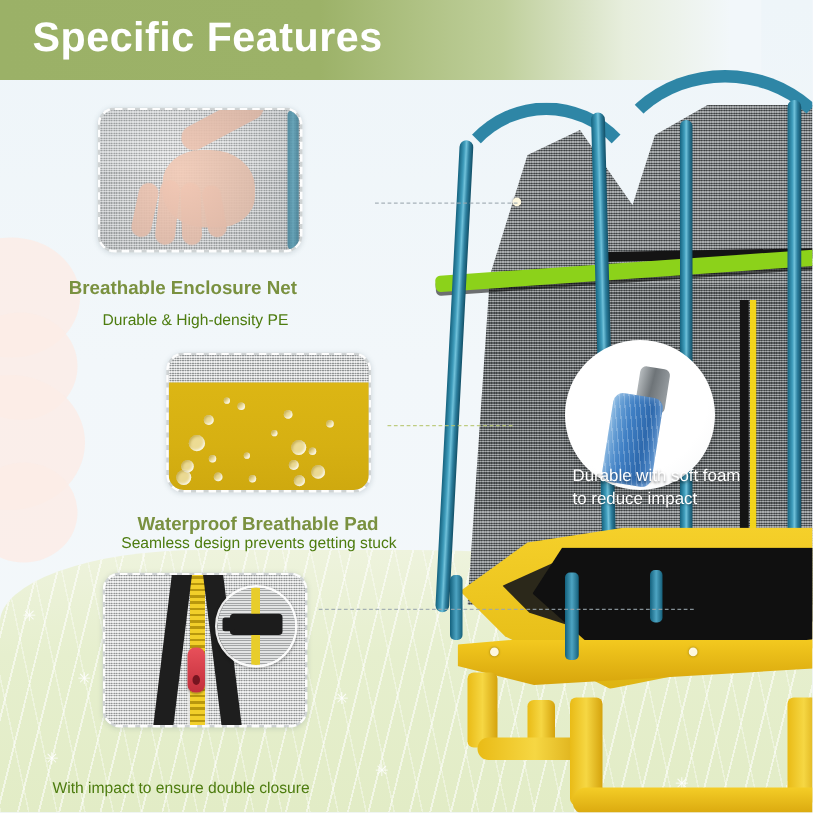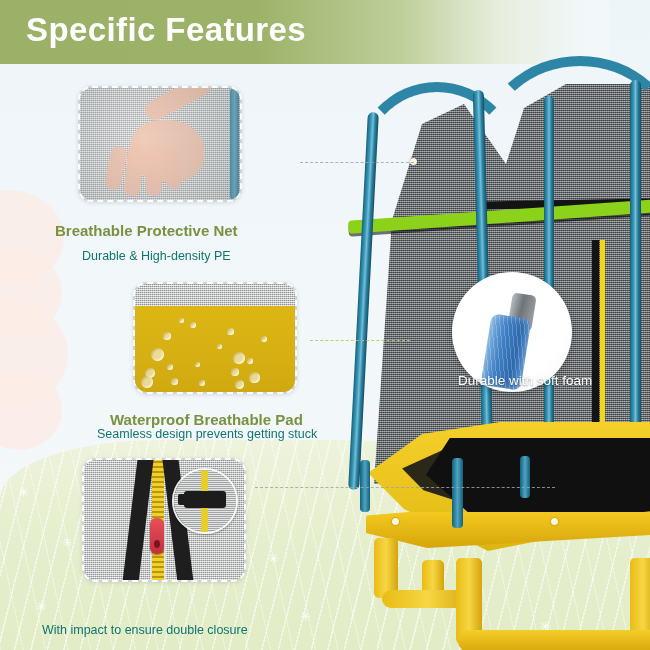--- a/index.html
+++ b/index.html
@@ -100,21 +100,21 @@
   .zip-pull{position:absolute;left:66px;top:58px;width:14px;height:36px;background:linear-gradient(180deg,#e8505a,#c22f3c);border-radius:6px;box-shadow:0 1px 2px rgba(0,0,0,.4);}
   .zip-pull::after{content:"";position:absolute;left:4px;top:22px;width:6px;height:8px;border-radius:50%;background:rgba(90,10,20,.75);}
   .buckle-circle{position:absolute;right:6px;top:8px;width:62px;height:62px;border-radius:50%;overflow:hidden;border:2px solid rgba(255,255,255,.9);box-shadow:0 1px 3px rgba(0,0,0,.3);}
   .buckle-bg{position:absolute;inset:0;background-color:#b8bbbc;background-image:repeating-linear-gradient(0deg, rgba(255,255,255,.6) 0 1px, rgba(0,0,0,.12) 1px 2px);}
   .buckle-strap{position:absolute;left:27px;top:0;width:7px;height:62px;background:#e8cd2b;}
   .buckle-body{position:absolute;left:10px;top:21px;width:42px;height:17px;background:#1c1c1c;border-radius:3px;}
   .buckle-body::after{content:"";position:absolute;left:-6px;top:3px;width:10px;height:11px;background:#1c1c1c;border-radius:2px;}
 
   
   .cap-title{position:absolute;font-size:15px;font-weight:bold;color:#7a9140;white-space:nowrap;}
-  .cap-sub{position:absolute;font-size:12.5px;color:#0f766e;white-space:nowrap;}
+  .cap-sub{position:absolute;font-size:12.5px;color:#4d7c0f;white-space:nowrap;}
 
   
   .product{position:absolute;left:330px;top:60px;width:330px;height:570px;}
   .net{
     position:absolute;
     background-color:#6d7376;
     background-image:
       repeating-linear-gradient(0deg, rgba(255,255,255,.30) 0 1px, rgba(0,0,0,.30) 1px 2px),
       repeating-linear-gradient(90deg, rgba(255,255,255,.16) 0 1px, rgba(0,0,0,.18) 1px 2px);
   }
@@ -249,21 +249,21 @@
     <div class="hand">
       <div class="palm"></div>
       <div class="finger f1"></div>
       <div class="finger f2"></div>
       <div class="finger f3"></div>
       <div class="finger f4"></div>
       <div class="finger thumb"></div>
     </div>
     <div class="hand-shade"></div>
   </div>
-  <div class="cap-title" style="left:55px;top:222px;">Breathable Protective Net</div>
+  <div class="cap-title" style="left:55px;top:222px;">Breathable Enclosure Net</div>
   <div class="cap-sub" style="left:82px;top:249px;">Durable &amp; High-density PE</div>
 
   <div class="inset" style="left:133px;top:282px;width:160px;height:108px;">
     <div class="pad-mesh"></div>
     <div class="pad-yellow">
       <div class="drop" style="left:16px;top:42px;width:13px;height:13px;"></div>
       <div class="drop" style="left:28px;top:26px;width:8px;height:8px;"></div>
       <div class="drop" style="left:10px;top:62px;width:10px;height:10px;"></div>
       <div class="drop" style="left:32px;top:58px;width:6px;height:6px;"></div>
       <div class="drop" style="left:6px;top:70px;width:12px;height:12px;"></div>
@@ -299,15 +299,16 @@
     </div>
   </div>
   <div class="cap-sub" style="left:42px;top:623px;">With impact to ensure double closure</div>
 
   <div class="callout">
     <div class="foam-top"></div>
     <div class="foam"></div>
   </div>
   <div class="callout-text">
     <div>Durable with soft foam</div>
+    <div>to reduce impact</div>
   </div>
 
 </div>
 
 </body></html>

